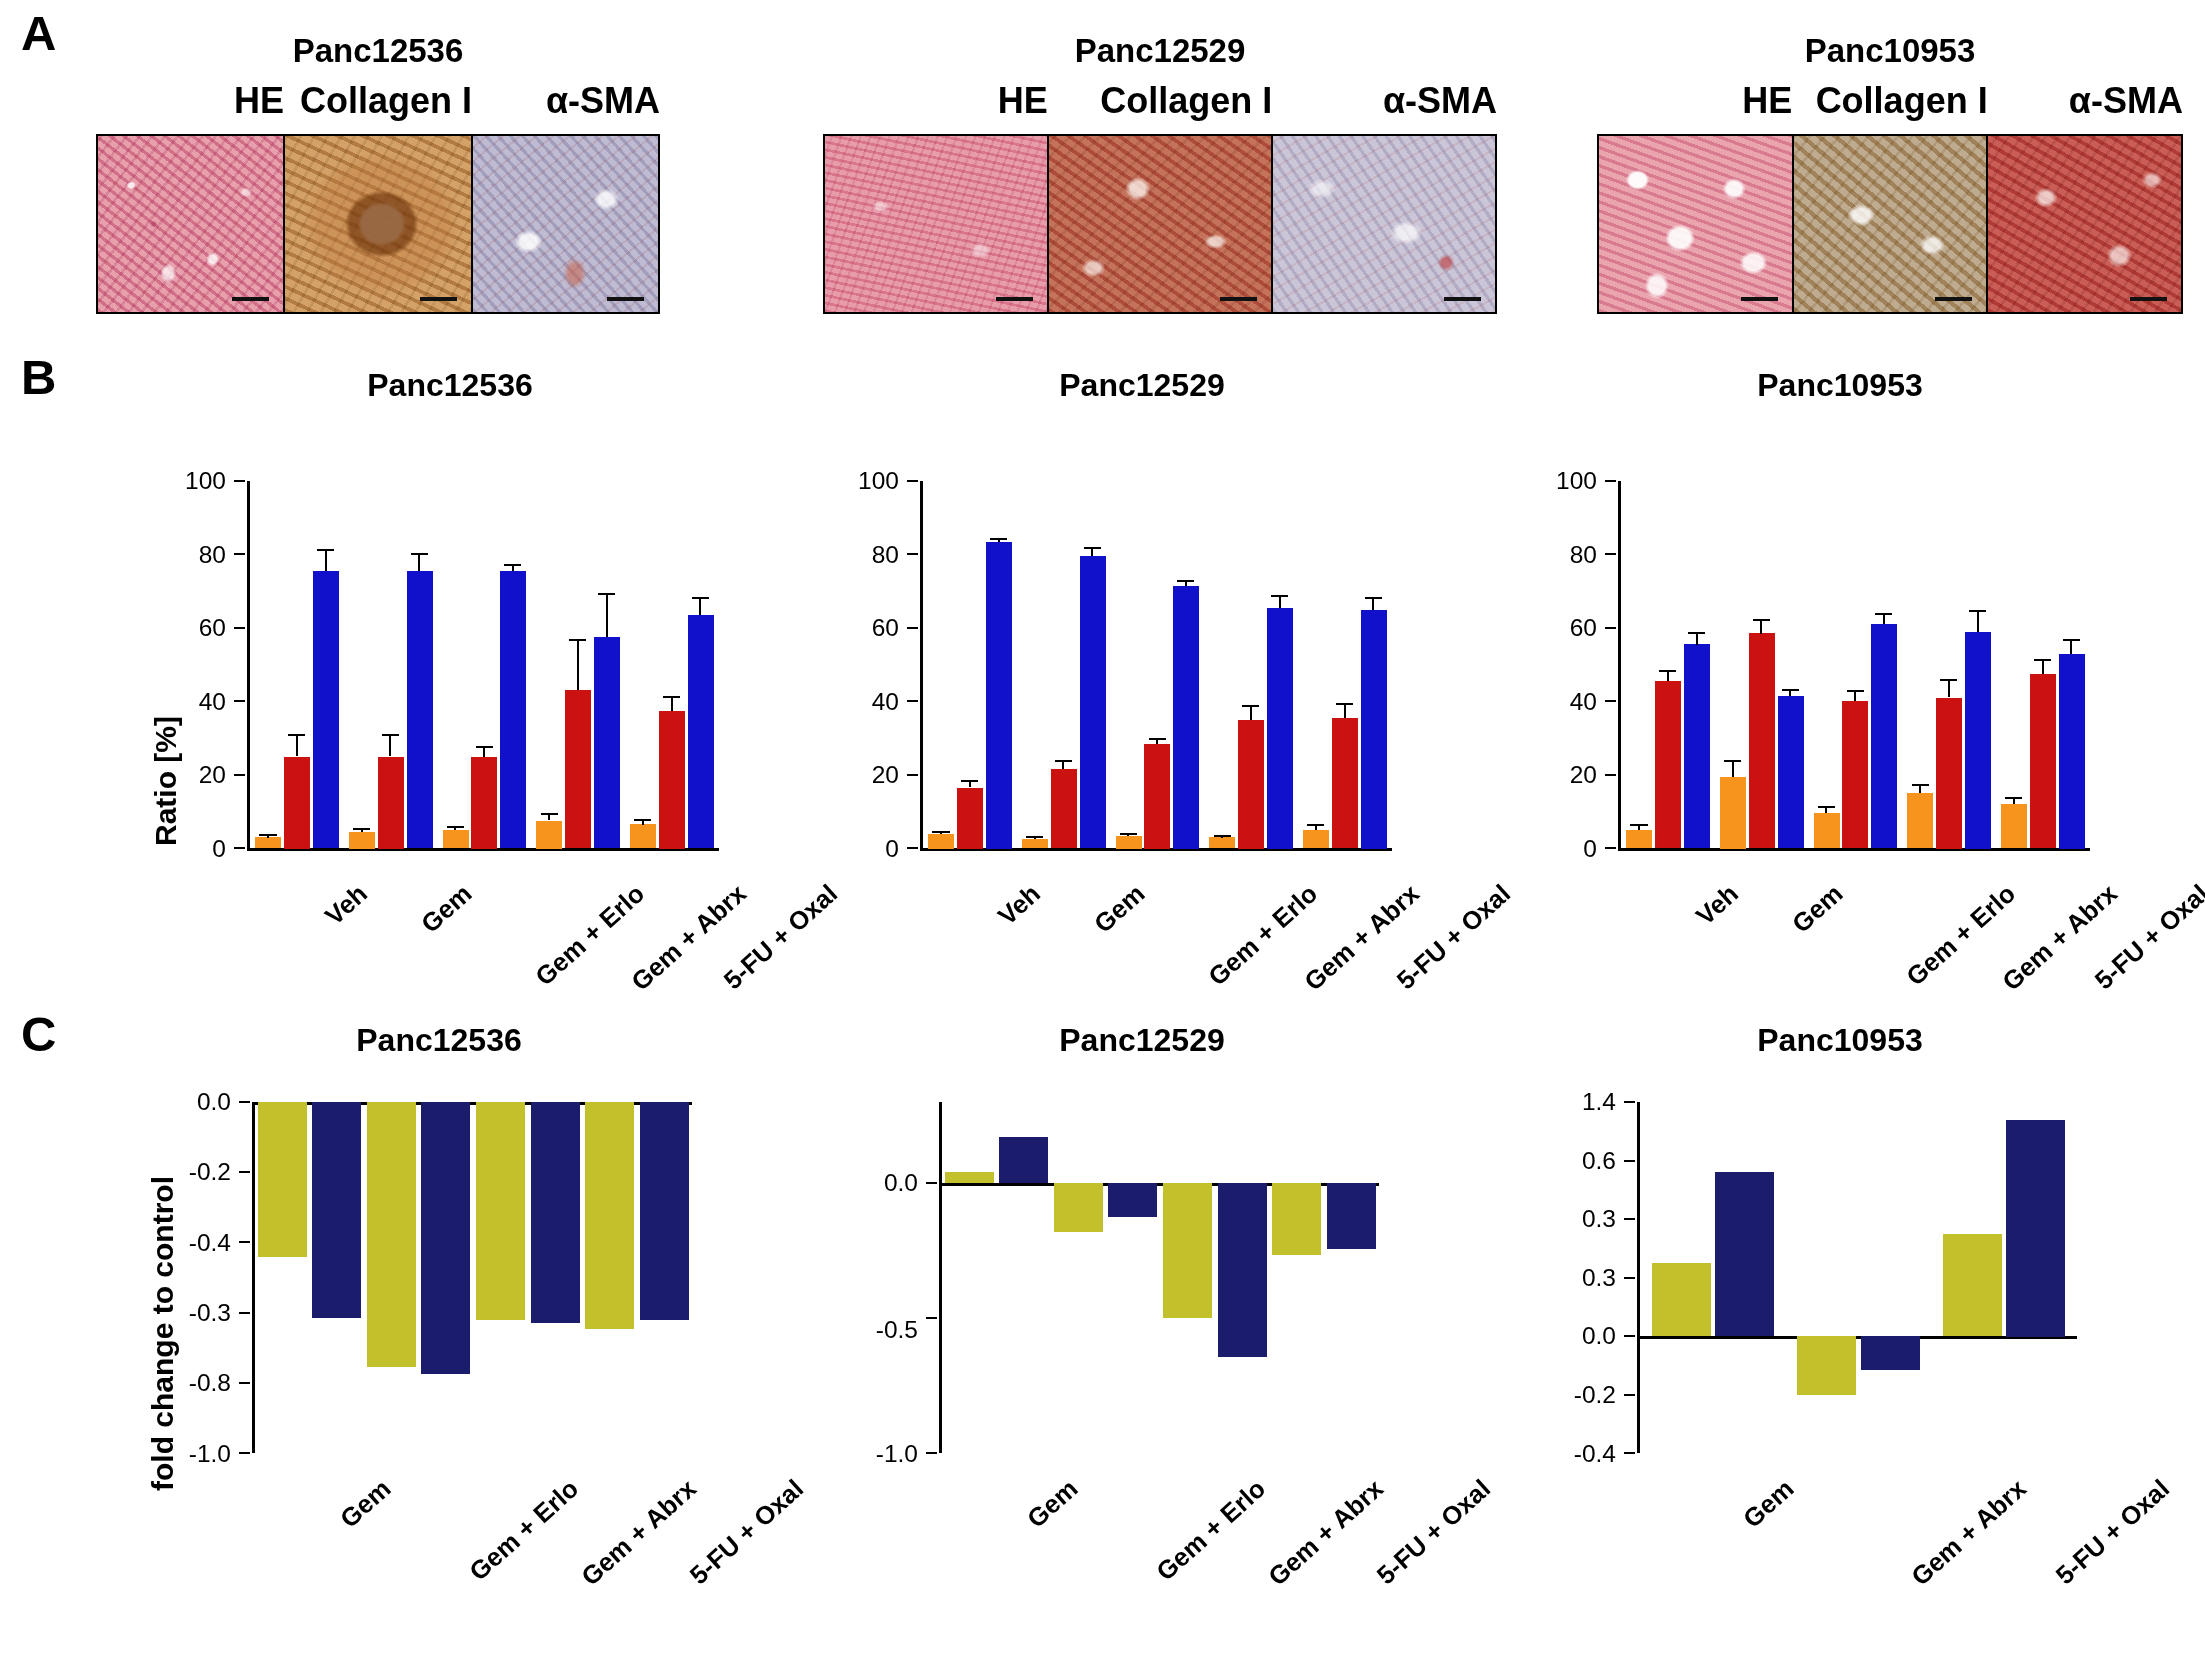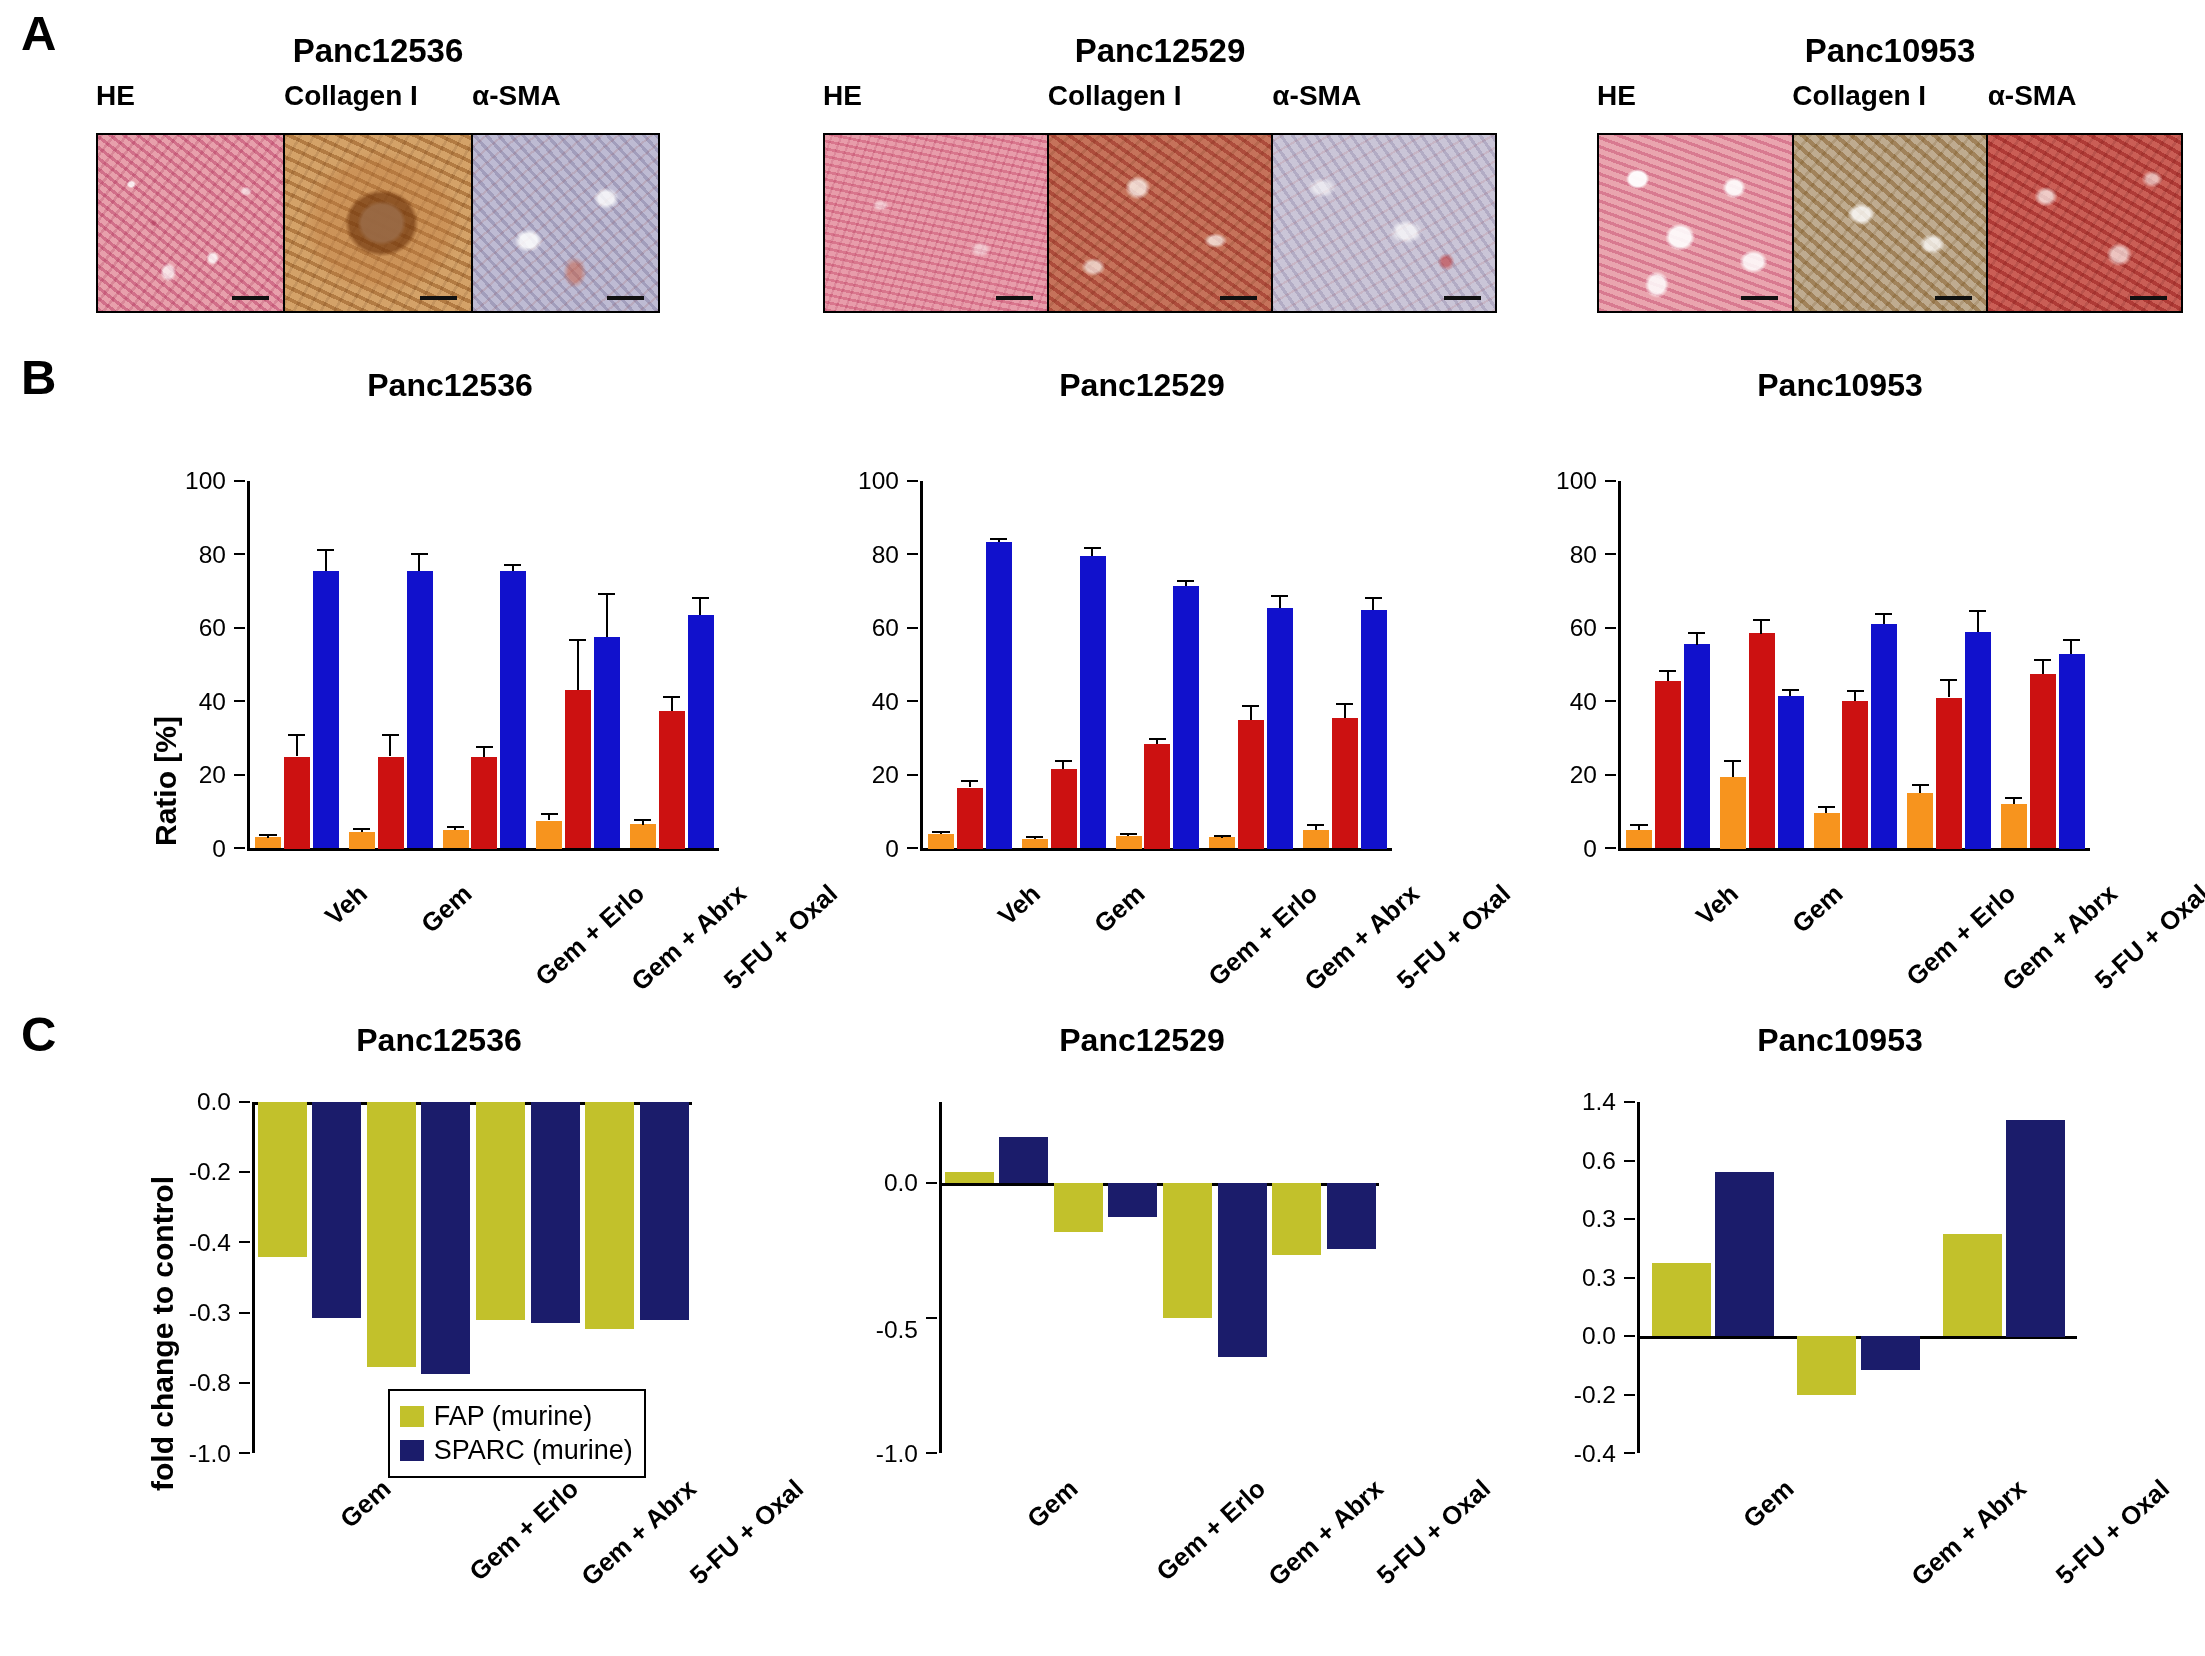--- a/index.html
+++ b/index.html
@@ -19,22 +19,22 @@
     font-family: "Liberation Sans", sans-serif;
   }
   
   #panelA { position:absolute; left:0; top:0; width:2205px; height:341px; }
   .a-group { position:absolute; top:32px; }
   .a-title {
     text-align:center; font-size:33px; font-weight:bold; margin-bottom:9.6px;
   }
   .a-sub-row { display:flex; width:100%; }
   .a-sub {
-    flex:1 1 0; text-align:left; font-size:28px; font-weight:bold;
-    padding-bottom:21px;
+    flex:1 1 0; text-align:right; font-size:36px; font-weight:bold;
+    padding-bottom:12px;
   }
   .a-img-row { display:flex; border:2.7px solid #000; }
   .a-img { flex:1 1 0; height:176px; position:relative; overflow:hidden; }
   .a-img + .a-img { border-left:2.7px solid #000; }
 
   
   .tex-he1 {
     background-color:#e8a0ac;
     background-image:
       radial-gradient(ellipse at 18% 28%, rgba(255,255,255,.85) 0 2.7px, transparent 4.8px),
@@ -450,30 +450,20 @@
       <div class="bar" style="left: 166px; top: 0px; width: 49px; height: 272px; bottom: auto; background: rgb(27, 28, 107);"></div>
       <div class="xcat" style="left: 174px; top: 372px;">Gem + Erlo</div>
       <div class="bar" style="left: 221px; top: 0px; width: 49px; height: 218px; bottom: auto; background: rgb(194, 193, 43);"></div>
       <div class="bar" style="left: 276px; top: 0px; width: 49px; height: 221px; bottom: auto; background: rgb(27, 28, 107);"></div>
       <div class="xcat" style="left: 284px; top: 372px;">Gem + Abrx</div>
       <div class="bar" style="left: 330px; top: 0px; width: 49px; height: 227px; bottom: auto; background: rgb(194, 193, 43);"></div>
       <div class="bar" style="left: 385px; top: 0px; width: 49px; height: 218px; bottom: auto; background: rgb(27, 28, 107);"></div>
       <div class="xcat" style="left: 393px; top: 372px;">5-FU + Oxal</div>
     </div>
     <div class="ylabel" style="left: 40px; top: 469px;">fold change to control</div>
-    <div class="legend" style="left: 282px; top: 367px;">
-      <div class="legend-row">
-        <div class="legend-swatch" style="background: rgb(194, 193, 43);"></div>
-        <div class="legend-text">FAP (murine)</div>
-      </div>
-      <div class="legend-row">
-        <div class="legend-swatch" style="background: rgb(27, 28, 107);"></div>
-        <div class="legend-text">SPARC (murine)</div>
-      </div>
-    </div>
   </div>
 <div id="chart-c2" class="chart" style="left: 809px; top: 1022px; width: 666px; height: 586px;">
     <div class="chart-title" style="top: 0px;">Panc12529</div>
     <div class="plot" style="left: 133px; top: 80px; width: 437px; height: 351px;">
       <div class="axis-line" style="left: -3.2px; top: 0px; width: 3.2px; height: 351px;"></div>
       <div class="axis-line" style="left: -3.2px; top: 81px; width: 440px; height: 3.2px;"></div>
       <div class="tick" style="left: -16px; top: 80px;"></div>
       <div class="ticklabel" style="left: -109px; top: 67px; width: 85px;">0.0</div>
       <div class="tick" style="left: -16px; top: 215px;"></div>
       <div class="ticklabel" style="left: -109px; top: 202px; width: 85px; margin-top: 12px;">-0.5</div>

